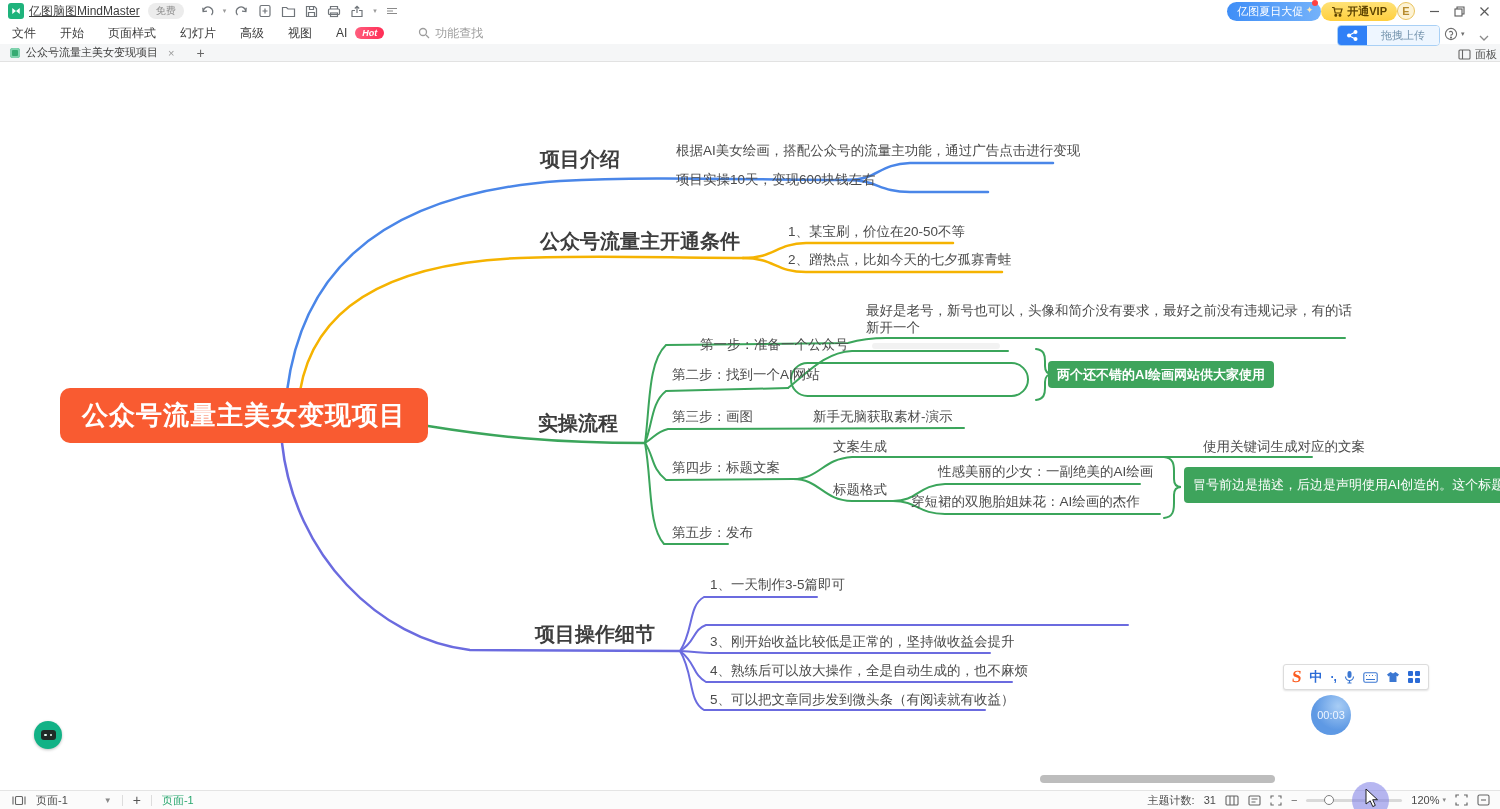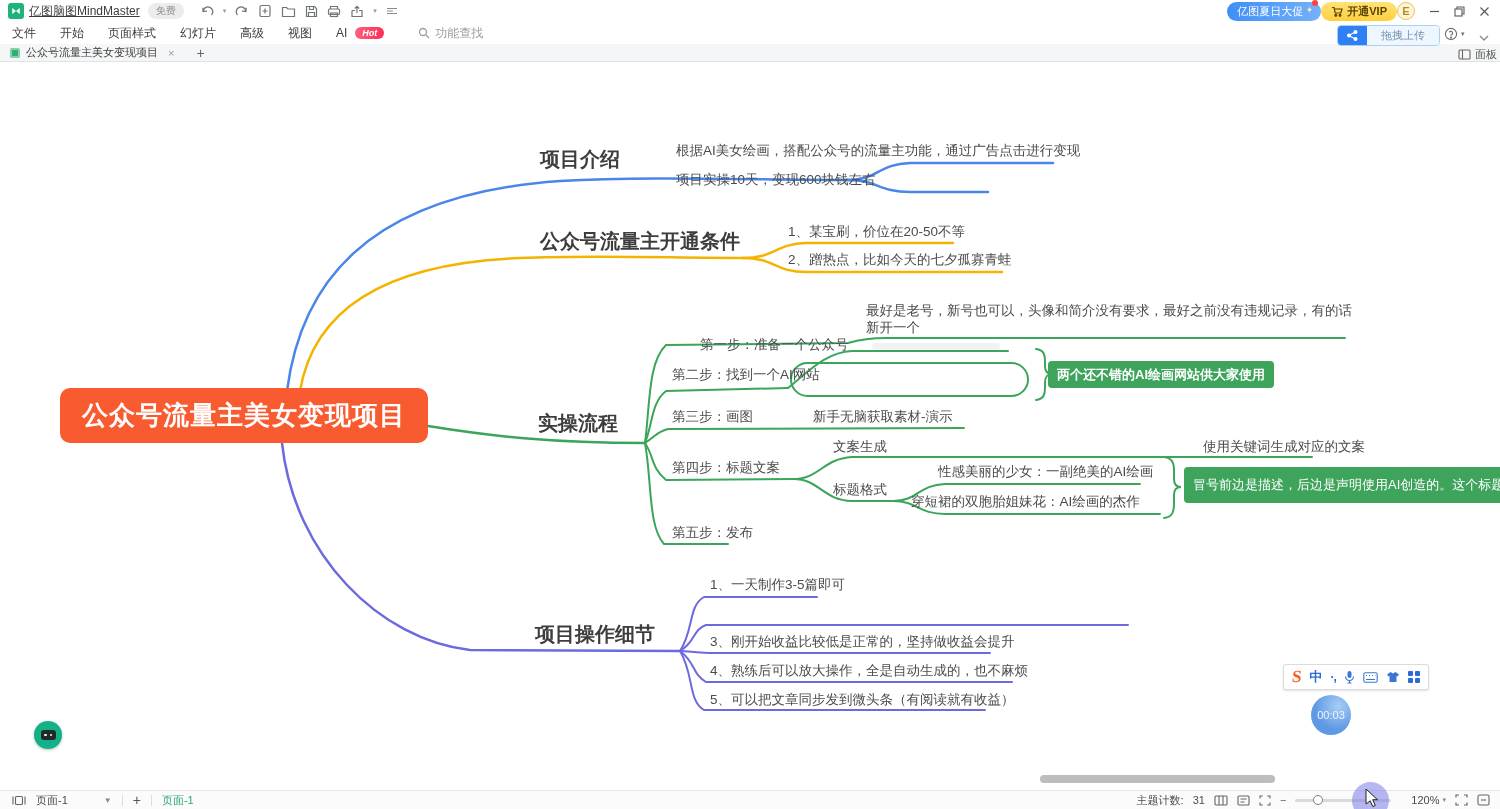--- a/index.html
+++ b/index.html
@@ -74,21 +74,21 @@
   .statusbar { position:absolute; z-index:10; left:0; bottom:0; width:1500px; height:19px; background:#fbfbfb; border-top:1px solid #e4e4e4; display:flex; align-items:center; font-size:11px; color:#4a4a4a; padding:0 10px 0 12px; }
   .sb-left { display:flex; align-items:center; gap:10px; }
   .sb-caret { color:#8a8a8a; font-size:8px; margin-left:26px; }
   .sb-div { width:1px; height:11px; background:#ddd; }
   .sb-plus { font-size:14px; color:#555; }
   .sb-pagetab { color:#2aa76f; }
   .sb-right { margin-left:auto; display:flex; align-items:center; gap:9px; }
   .sb-right svg { display:block; }
   .zoom-track { position:relative; width:96px; height:3px; background:#d9d9d9; border-radius:2px; }
   .zoom-knob { position:absolute; left:18px; top:-4px; width:10px; height:10px; border-radius:50%; background:#fff; border:1.5px solid #7e7e7e; }
-  .zoom-label { display:flex; align-items:center; gap:3px;margin-left:11px; }
+  .zoom-label { display:flex; align-items:center; gap:3px; }
 </style>
 </head>
 <body>
 
 <div class="mindmap-layer">
   <svg class="mm-svg" width="1500" height="809">
 
     <g stroke="#4A86E8" fill="none" stroke-width="2.5" stroke-linecap="round">
       <path d="M287,391 C300,290 360,195 560,181 C650,176 750,180 848,180"></path>
       <path d="M848,180 C878,180 878,164 910,163 L1053,163"></path>

